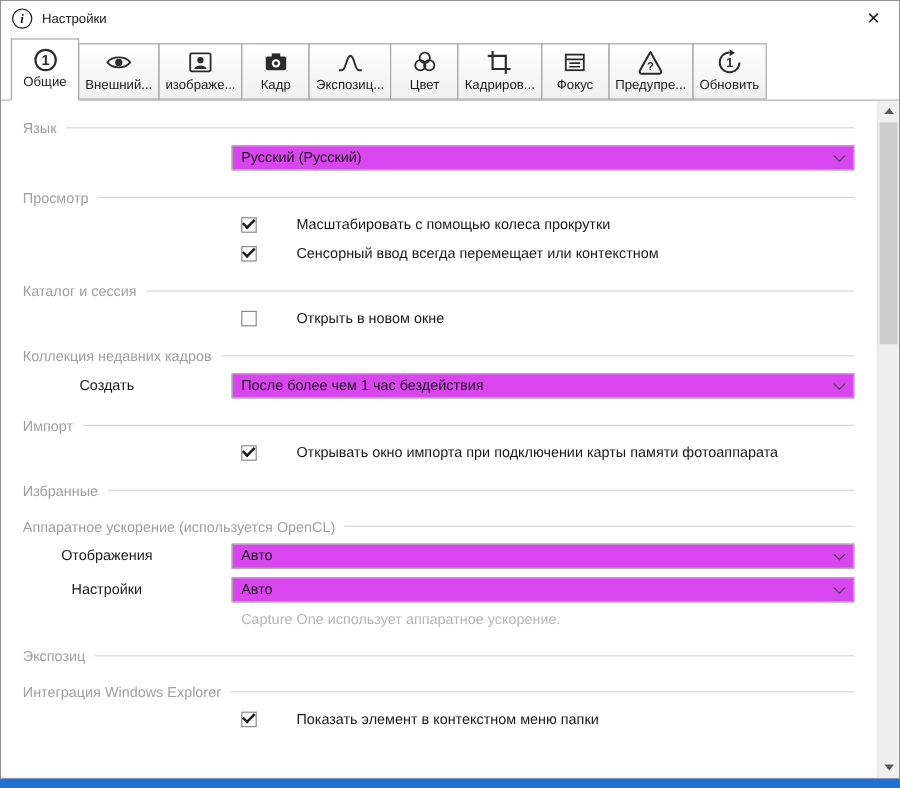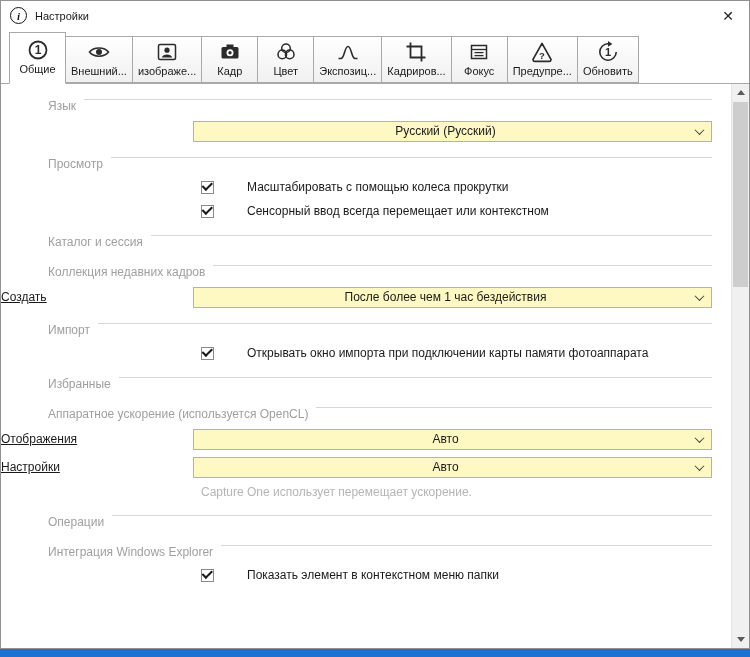--- a/index.html
+++ b/index.html
@@ -38,42 +38,42 @@
   .tab.selected {
     height:52px; background:#fff; border-bottom:1px solid #fff;
     margin-bottom:-1px; z-index:2; padding-top:3px;
   }
   .tab .ticon { height:27px; display:flex; align-items:center; justify-content:center; }
   .tab .tab-label { font-size:11px; white-space:nowrap; overflow:hidden; max-width:64px; color:#1a1a1a; }
   .tab svg { display:block; }
   
   .content { flex:1 1 auto; display:flex; overflow:hidden; background:#fff; }
   .panel { flex:1 1 auto; overflow:hidden; position:relative; }
-  .section { margin-top:15px; padding:0 19px 0 18px; display:flex; height:15px;margin-left:29px; }
+  .section { margin-top:15px; padding:0 19px 0 18px; display:flex; align-items:center; height:15px; }
   .sec-title { color:#9f9f9f; white-space:nowrap; }
   .sec-line { flex:1; height:1px; background:#d6d6d6; margin-left:8px; }
   .row { display:flex; align-items:center; margin-top:6px; padding-right:19px; }
   .row.cbrow { height:18px; }
   .row.selrow { height:22px; }
-  .lbl { flex:0 0 192px; text-align:left; padding-right:16px; white-space:nowrap;text-decoration:underline; }
+  .lbl { flex:0 0 192px; text-align:center; padding-right:16px; white-space:nowrap; }
   .indent { flex:0 0 200px; }
   .checkbox {
     width:13px; height:13px; border:1px solid #8a8a8a; background:#fff;
     flex:0 0 auto; margin-right:7px; display:flex; align-items:center; justify-content:center;
     cursor:pointer;
   }
   .checkbox.checked::after {
     content:""; display:block; width:8px; height:4px;
     border-left:2px solid #1a1a1a; border-bottom:2px solid #1a1a1a;
     transform:rotate(-45deg) translate(0,-1px); margin-bottom:2px;
   }
   .cb-label { white-space:nowrap;margin-left:26px; }
   .select {
-    flex:1 1 auto; height:21px; background:#fef9c3; border:1px solid #b2b2b2;
-    display:flex; align-items:center; padding:0 8px 0 7px; cursor:pointer;text-align:center;
+    flex:1 1 auto; height:21px; background:#d946ef; border:1px solid #b2b2b2;
+    display:flex; align-items:center; padding:0 8px 0 7px; cursor:pointer;
   }
   .sel-value { flex:1; white-space:nowrap; overflow:hidden; }
   .chev {
     width:7px; height:7px; border-right:1.5px solid #444; border-bottom:1.5px solid #444;
     transform:rotate(45deg) translate(-1px,-1px); flex:0 0 auto; margin-left:6px;
   }
   .note { margin:7px 19px 0 200px; color:#b5b5b5; height:15px; white-space:nowrap; }
   
   .scrollbar { flex:0 0 17px; background:#f0f0f0; border-left:1px solid #e4e4e4; display:flex; flex-direction:column; align-items:center; }
   .sb-btn { height:17px; width:17px; display:flex; align-items:center; justify-content:center; cursor:pointer; }
@@ -136,35 +136,35 @@
             <circle cx="12" cy="12.8" r="3.5" fill="#fff"></circle>
             <circle cx="12" cy="12.8" r="1.7" fill="#2b2b2b"></circle>
           </svg>
       </span>
       <span class="tab-label">Кадр</span>
     </div>
 
     <div class="tab">
       <span class="ticon">
         <svg width="24" height="24" viewBox="0 0 24 24">
+            <path d="M2.5 18.5 L5 18.5 C8.5 18.5, 8.5 6.5, 12 6.5 C15.5 6.5, 15.5 18.5, 19 18.5 L21.5 18.5" fill="none" stroke="#2b2b2b" stroke-width="1.6"></path>
+          </svg>
+      </span>
+      <span class="tab-label">Экспозиц...</span>
+    </div>
+
+    <div class="tab">
+      <span class="ticon">
+        <svg width="24" height="24" viewBox="0 0 24 24">
             <circle cx="12" cy="8.2" r="4.3" fill="none" stroke="#2b2b2b" stroke-width="1.5"></circle>
             <circle cx="8.3" cy="14.4" r="4.3" fill="none" stroke="#2b2b2b" stroke-width="1.5"></circle>
             <circle cx="15.7" cy="14.4" r="4.3" fill="none" stroke="#2b2b2b" stroke-width="1.5"></circle>
           </svg>
       </span>
       <span class="tab-label">Цвет</span>
-    </div>
-
-    <div class="tab">
-      <span class="ticon">
-        <svg width="24" height="24" viewBox="0 0 24 24">
-            <path d="M2.5 18.5 L5 18.5 C8.5 18.5, 8.5 6.5, 12 6.5 C15.5 6.5, 15.5 18.5, 19 18.5 L21.5 18.5" fill="none" stroke="#2b2b2b" stroke-width="1.6"></path>
-          </svg>
-      </span>
-      <span class="tab-label">Экспозиц...</span>
     </div>
 
     <div class="tab">
       <span class="ticon">
         <svg width="24" height="24" viewBox="0 0 24 24">
             <path d="M6.5 2.5 V17.5 H21.5" fill="none" stroke="#2b2b2b" stroke-width="1.8"></path>
             <path d="M2.5 6.5 H17.5 V21.5" fill="none" stroke="#2b2b2b" stroke-width="1.8"></path>
           </svg>
       </span>
       <span class="tab-label">Кадриров...</span>
@@ -232,20 +232,25 @@
       <div class="row cbrow">
         <div class="indent"></div>
         <span class="checkbox checked"></span>
         <span class="cb-label">Сенсорный ввод всегда перемещает или контекстном</span>
       </div>
 
       <div class="section">
         <span class="sec-title">Каталог и сессия</span>
         <span class="sec-line"></span>
       </div>
+      <div class="row cbrow">
+        <div class="indent"></div>
+        <span class="checkbox"></span>
+        <span class="cb-label">Открыть в новом окне</span>
+      </div>
 
       <div class="section">
         <span class="sec-title">Коллекция недавних кадров</span>
         <span class="sec-line"></span>
       </div>
       <div class="row selrow">
         <div class="lbl">Создать</div>
         <div class="select">
           <span class="sel-value">После более чем 1 час бездействия</span>
           <span class="chev"></span>
@@ -278,24 +283,24 @@
           <span class="chev"></span>
         </div>
       </div>
       <div class="row selrow">
         <div class="lbl">Настройки</div>
         <div class="select">
           <span class="sel-value">Авто</span>
           <span class="chev"></span>
         </div>
       </div>
-      <div class="note">Capture One использует перемещает ускорение.</div>
-
-      <div class="section">
-        <span class="sec-title">Операции</span>
+      <div class="note">Capture One использует аппаратное ускорение.</div>
+
+      <div class="section">
+        <span class="sec-title">Экспозиц</span>
         <span class="sec-line"></span>
       </div>
 
       <div class="section">
         <span class="sec-title">Интеграция Windows Explorer</span>
         <span class="sec-line"></span>
       </div>
       <div class="row cbrow">
         <div class="indent"></div>
         <span class="checkbox checked"></span>

